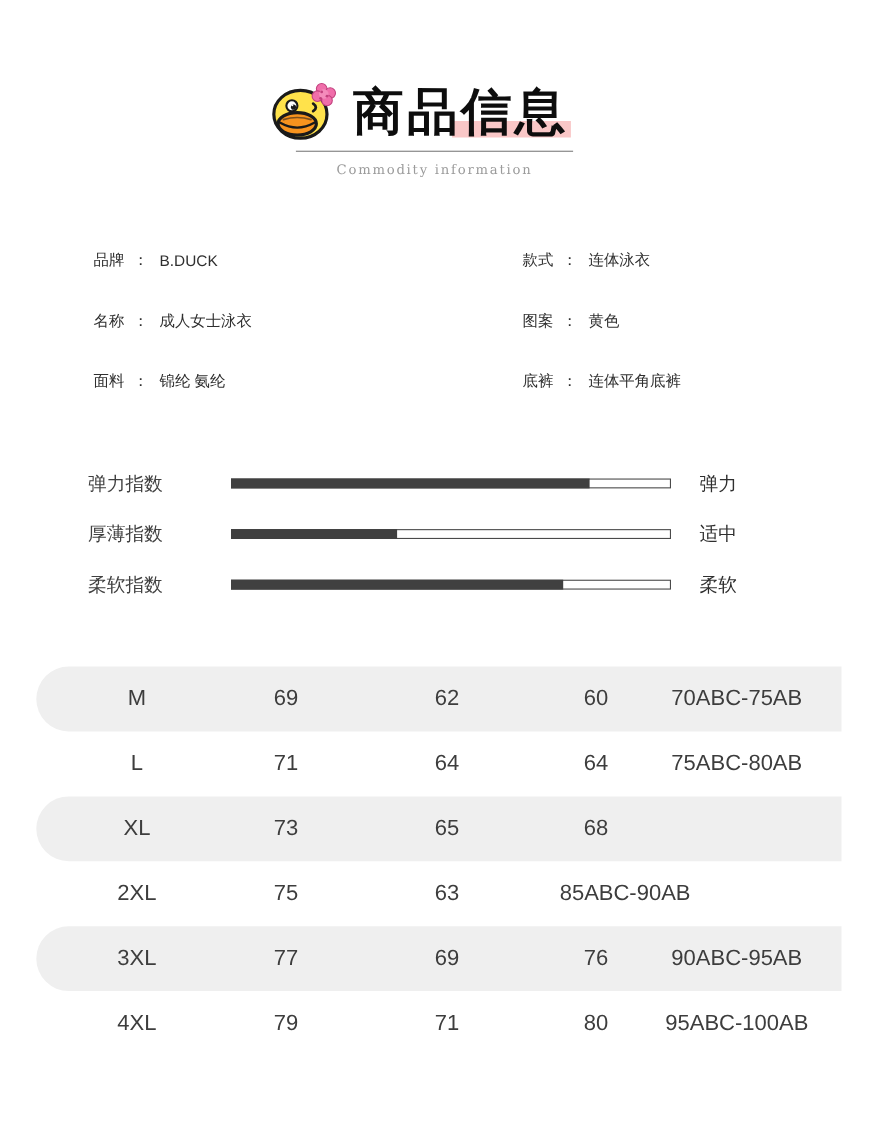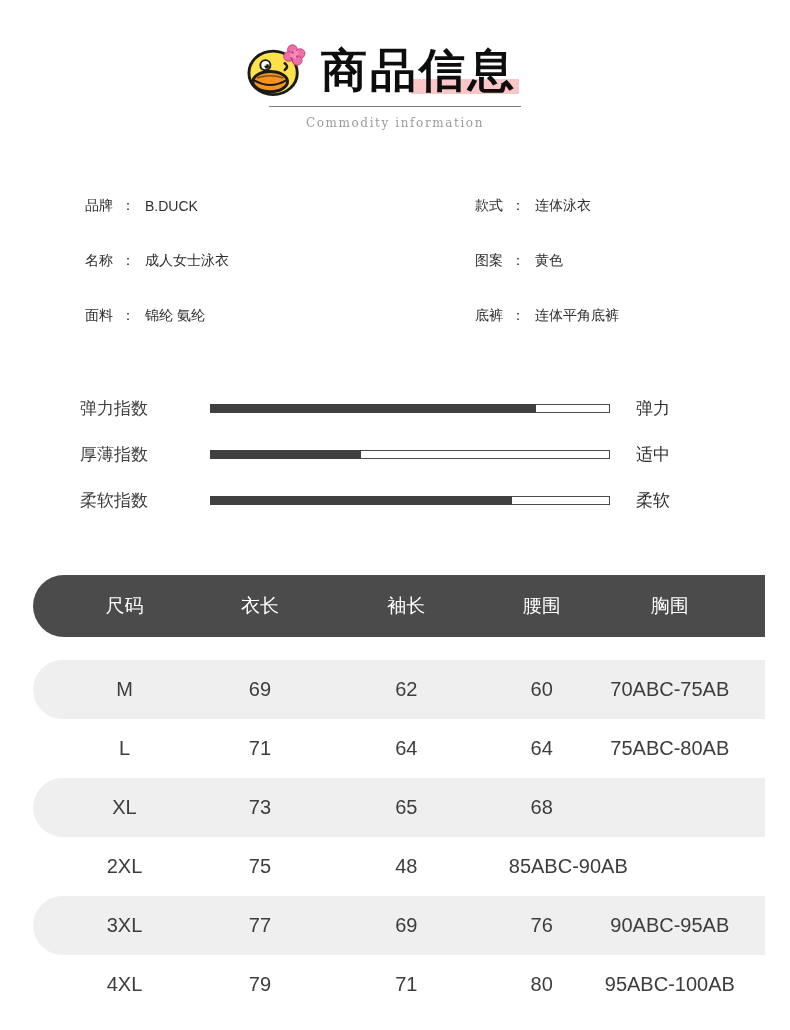--- a/index.html
+++ b/index.html
@@ -15,21 +15,21 @@
   body{
     width:790px;height:1030px;
     font-family:"Liberation Sans","DejaVu Sans",sans-serif;
     color:var(--text-main);
     overflow:hidden;
     position:relative;
   }
 
   
   .hero{
-    padding-top:41px;
+    padding-top:72px;
     display:flex;flex-direction:column;align-items:center;
   }
   .hero-title-row{
     display:flex;align-items:center;gap:14px;
     transform:translateX(-14px);
   }
   .duck{width:62px;height:58px;flex:0 0 auto;}
   .title-wrap{position:relative;display:inline-block;}
   .title{
     position:relative;z-index:1;
@@ -192,27 +192,20 @@
   <div class="index-row">
     <span class="index-label">柔软指数</span>
     <div class="index-bar">
       <div class="index-fill" style="width: 76%;"></div>
     </div>
     <span class="index-level">柔软</span>
   </div>
 </div>
 
 <div class="size-table">
-  <div class="size-grid size-head">
-    <span class="cell">尺码</span>
-    <span class="cell">衣长</span>
-    <span class="cell">袖长</span>
-    <span class="cell">腰围</span>
-    <span class="cell">胸围</span>
-  </div>
 
   <div class="size-grid size-row alt">
     <span class="cell">M</span>
     <span class="cell">69</span>
     <span class="cell">62</span>
     <span class="cell">60</span>
     <span class="cell">70ABC-75AB</span>
   </div>
   <div class="size-grid size-row">
     <span class="cell">L</span>
@@ -223,21 +216,21 @@
   </div>
   <div class="size-grid size-row alt">
     <span class="cell">XL</span>
     <span class="cell">73</span>
     <span class="cell">65</span>
     <span class="cell">68</span>
   </div>
   <div class="size-grid size-row">
     <span class="cell">2XL</span>
     <span class="cell">75</span>
-    <span class="cell">48</span>
+    <span class="cell">63</span>
     <span class="cell">85ABC-90AB</span>
   </div>
   <div class="size-grid size-row alt">
     <span class="cell">3XL</span>
     <span class="cell">77</span>
     <span class="cell">69</span>
     <span class="cell">76</span>
     <span class="cell">90ABC-95AB</span>
   </div>
   <div class="size-grid size-row">

